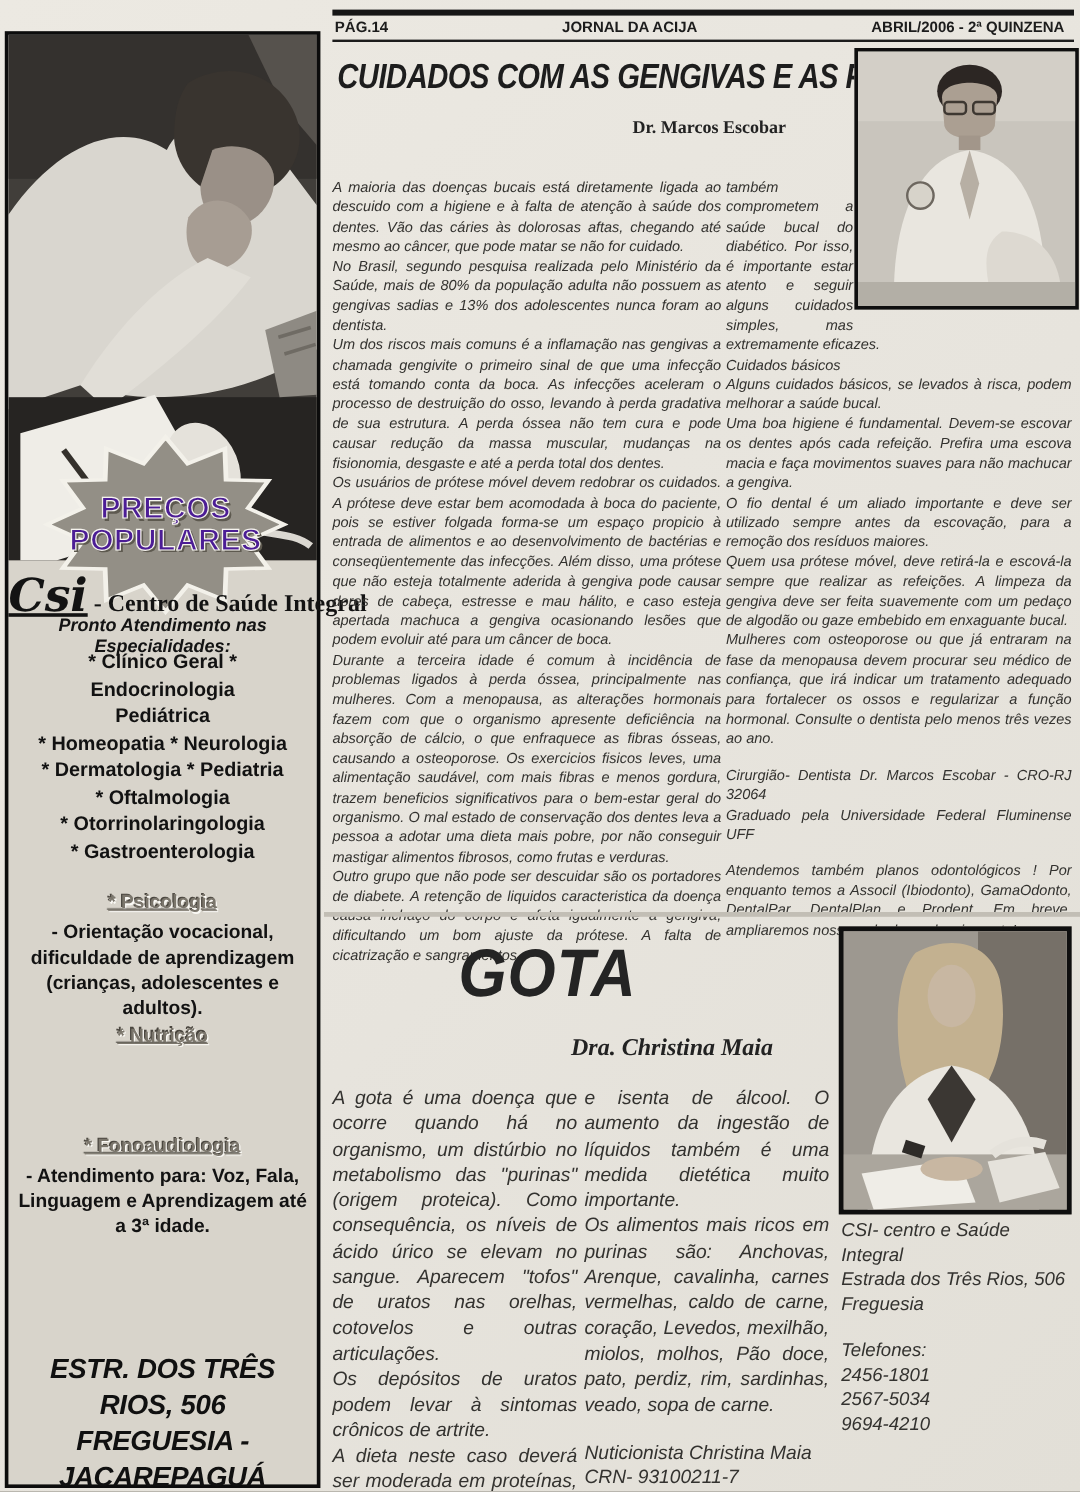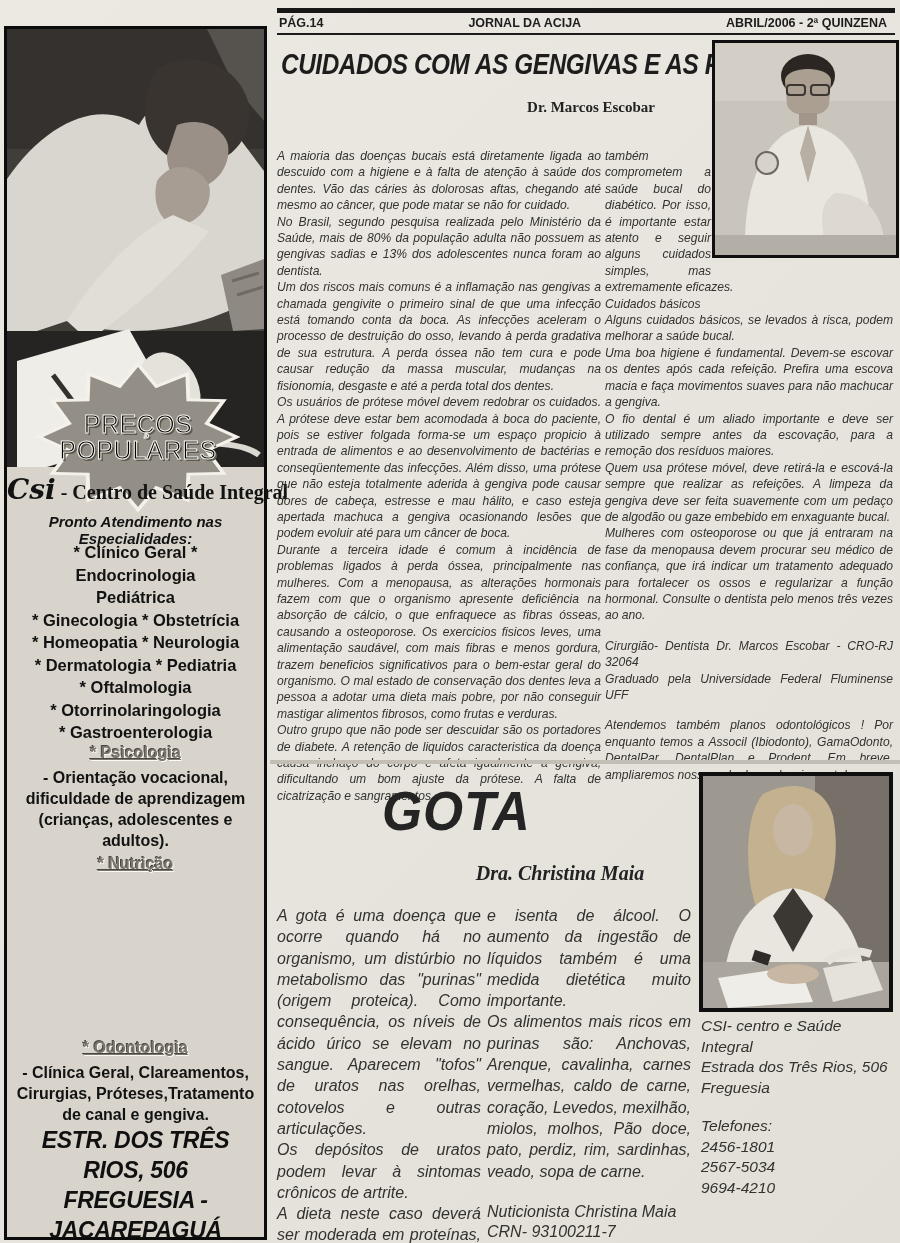--- a/index.html
+++ b/index.html
@@ -17,24 +17,24 @@
   
   .sidebar{position:absolute;left:4px;top:26px;width:263px;height:1214px;box-sizing:border-box;
            border:3px solid #0c0c0c;background:#d8d4cb;}
   .sb-photo{position:absolute;left:0;top:0;width:257px;height:438px;display:block;}
   .starwrap{position:absolute;left:36px;top:338px;width:190px;height:140px;}
   .star{position:absolute;inset:0;
         clip-path:polygon(100% 50%,84.8% 59.3%,93.3% 75%,75.5% 75.5%,75% 93.3%,59.3% 84.8%,50% 100%,40.7% 84.8%,25% 93.3%,24.5% 75.5%,6.7% 75%,15.2% 59.3%,0% 50%,15.2% 40.7%,6.7% 25%,24.5% 24.5%,25% 6.7%,40.7% 15.2%,50% 0%,59.3% 15.2%,75% 6.7%,75.5% 24.5%,93.3% 25%,84.8% 40.7%);}
   .star-outline{transform:scale(1.08);background:#f3f1ea;}
   .star-fill{background:#938f86;}
   .star-text{position:absolute;inset:0;display:flex;flex-direction:column;justify-content:center;align-items:center;
-             font-weight:400;font-size:25px;line-height:26px;letter-spacing:.5px;color:#000000;
+             font-weight:700;font-size:25px;line-height:26px;letter-spacing:.5px;color:#4c1d95;
              -webkit-text-stroke:1px #f6f4ee;text-shadow:2px 2px 0 #5d594f;}
   .sb-logo{position:absolute;left:0;top:444px;width:100%;text-align:center;color:#131313;white-space:nowrap;}
-  .sb-logo .script{font-family:"DejaVu Serif",serif;font-style:italic;font-weight:bold;font-size:28px;}
+  .sb-logo .script{font-family:"DejaVu Serif",serif;font-style:italic;font-weight:bold;font-size:38px;text-decoration:underline;}
   .sb-logo .rest{font-family:"Liberation Serif",serif;font-weight:bold;font-size:20px;}
   .sb-tagline{position:absolute;left:0;top:484px;width:100%;text-align:center;
               font-style:italic;font-weight:bold;font-size:15px;color:#131313;}
   .sb-list{position:absolute;left:6px;top:512px;width:245px;text-align:center;
            font-weight:bold;font-size:16.5px;line-height:22.5px;color:#121212;}
   .sb-sec{position:absolute;left:8px;width:241px;text-align:center;}
   .sb-sec-title{display:inline-block;font-weight:800;font-size:16px;color:#7b766c;text-decoration:underline;
                 text-shadow:1px 1px 0 #fbfaf6,-1px -1px 0 #4a463f;margin-bottom:5px;text-align:center;}
   .sb-sec-body{font-weight:bold;font-size:16px;line-height:21px;color:#121212;}
   .sb-addr{position:absolute;left:4px;top:1096px;width:249px;text-align:center;
@@ -122,38 +122,37 @@
     </div>
 
     <div class="sb-logo">
       <span class="script">Csi</span><span class="rest"> - Centro de Saúde Integral</span>
     </div>
     <div class="sb-tagline">Pronto Atendimento nas Especialidades:</div>
 
     <div class="sb-list">
       <div>* Clínico Geral * Endocrinologia</div>
       <div>Pediátrica</div>
-      <div>* Ginecologia * Obstetrícia</div>
       <div>* Homeopatia * Neurologia</div>
       <div>* Dermatologia * Pediatria</div>
       <div>* Oftalmologia</div>
       <div>* Otorrinolaringologia</div>
       <div>* Gastroenterologia</div>
     </div>
 
     <div class="sb-sec" style="top:715px">
       <span class="sb-sec-title">* Psicologia</span>
       <div class="sb-sec-body">- Orientação vocacional, dificuldade de aprendizagem (crianças, adolescentes e adultos).</div>
     </div>
     <div class="sb-sec" style="top:826px">
       <span class="sb-sec-title">* Nutrição</span>
     </div>
-    <div class="sb-sec" style="top:1010px">
-      <span class="sb-sec-title">* Odontologia</span>
-      <div class="sb-sec-body">- Clínica Geral, Clareamentos, Cirurgias, Próteses,Tratamento de canal e gengiva.</div>
+    <div class="sb-sec" style="top:918px">
+      <span class="sb-sec-title">* Fonoaudiologia</span>
+      <div class="sb-sec-body">- Atendimento para: Voz, Fala, Linguagem e Aprendizagem até a 3ª idade.</div>
     </div>
 
     <div class="sb-addr">
       <div class="line">ESTR. DOS TRÊS RIOS, 506</div>
       <div class="line">FREGUESIA - JACAREPAGUÁ</div>
 
     </div>
   </div>
 
   <div class="a1-headline">CUIDADOS COM AS GENGIVAS E AS PRÓTESES</div>

